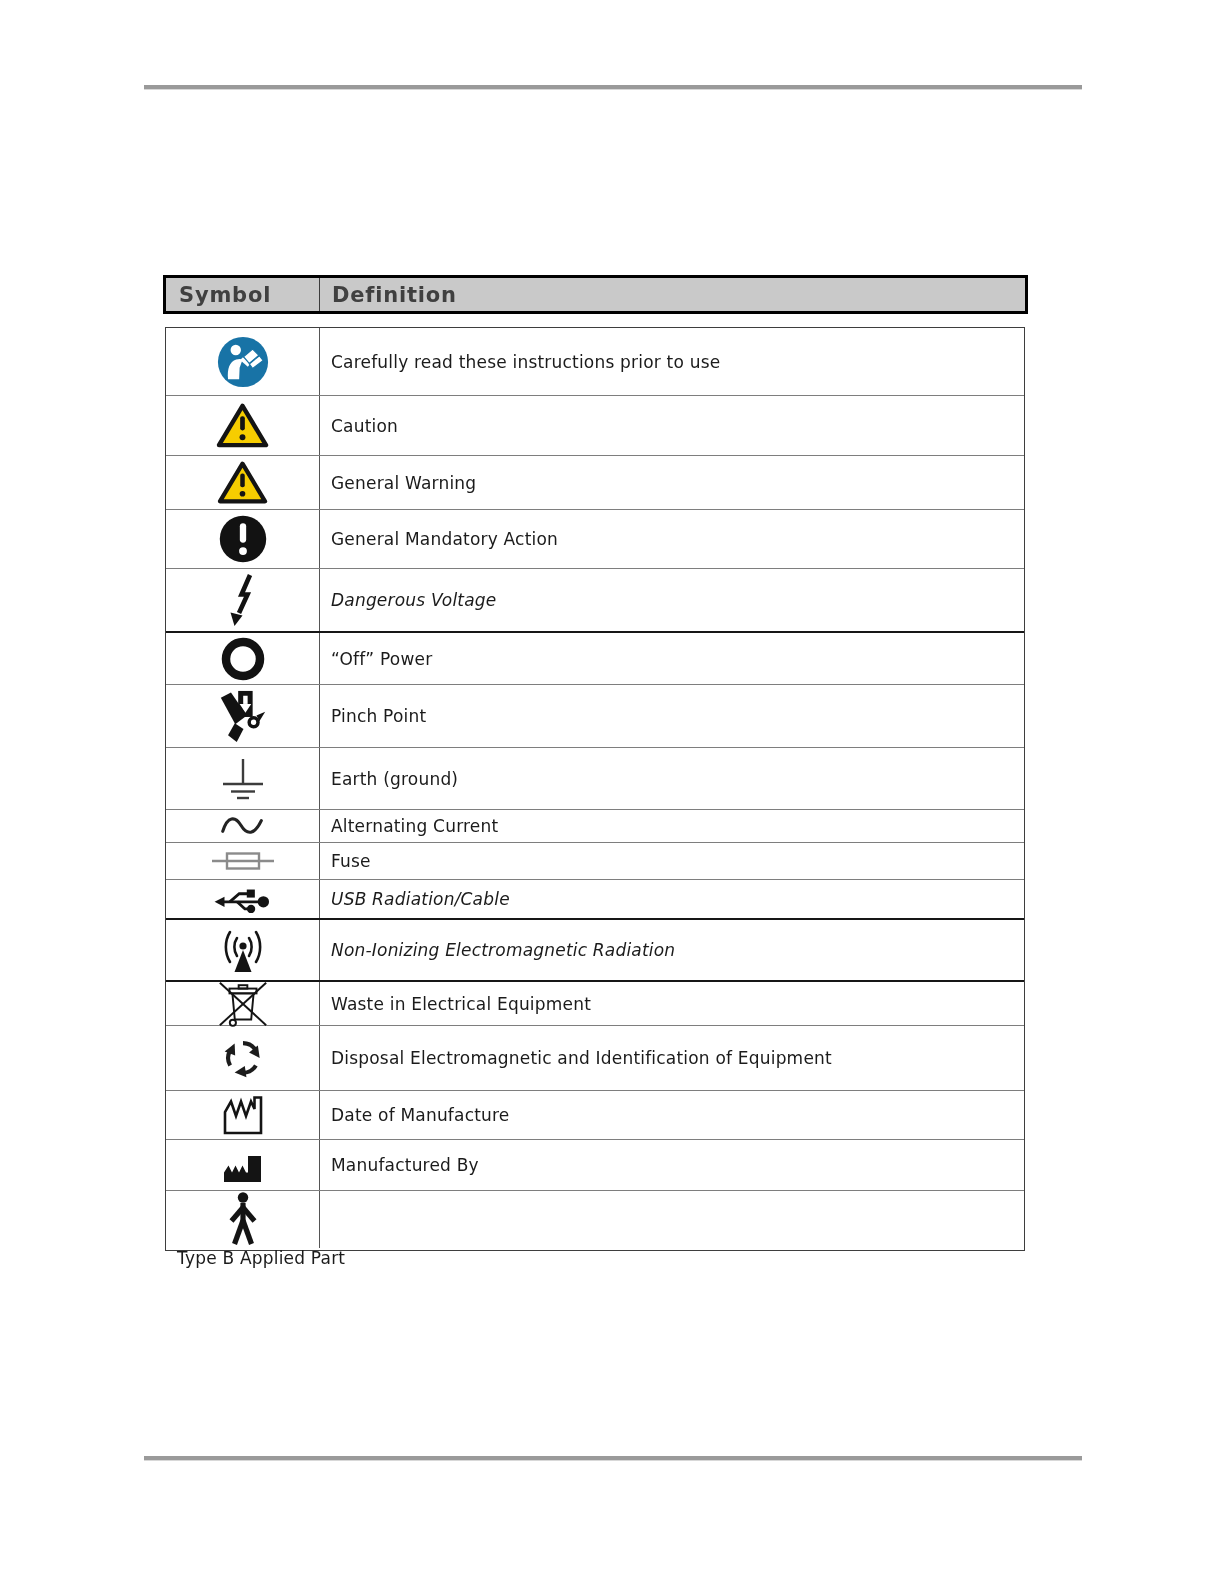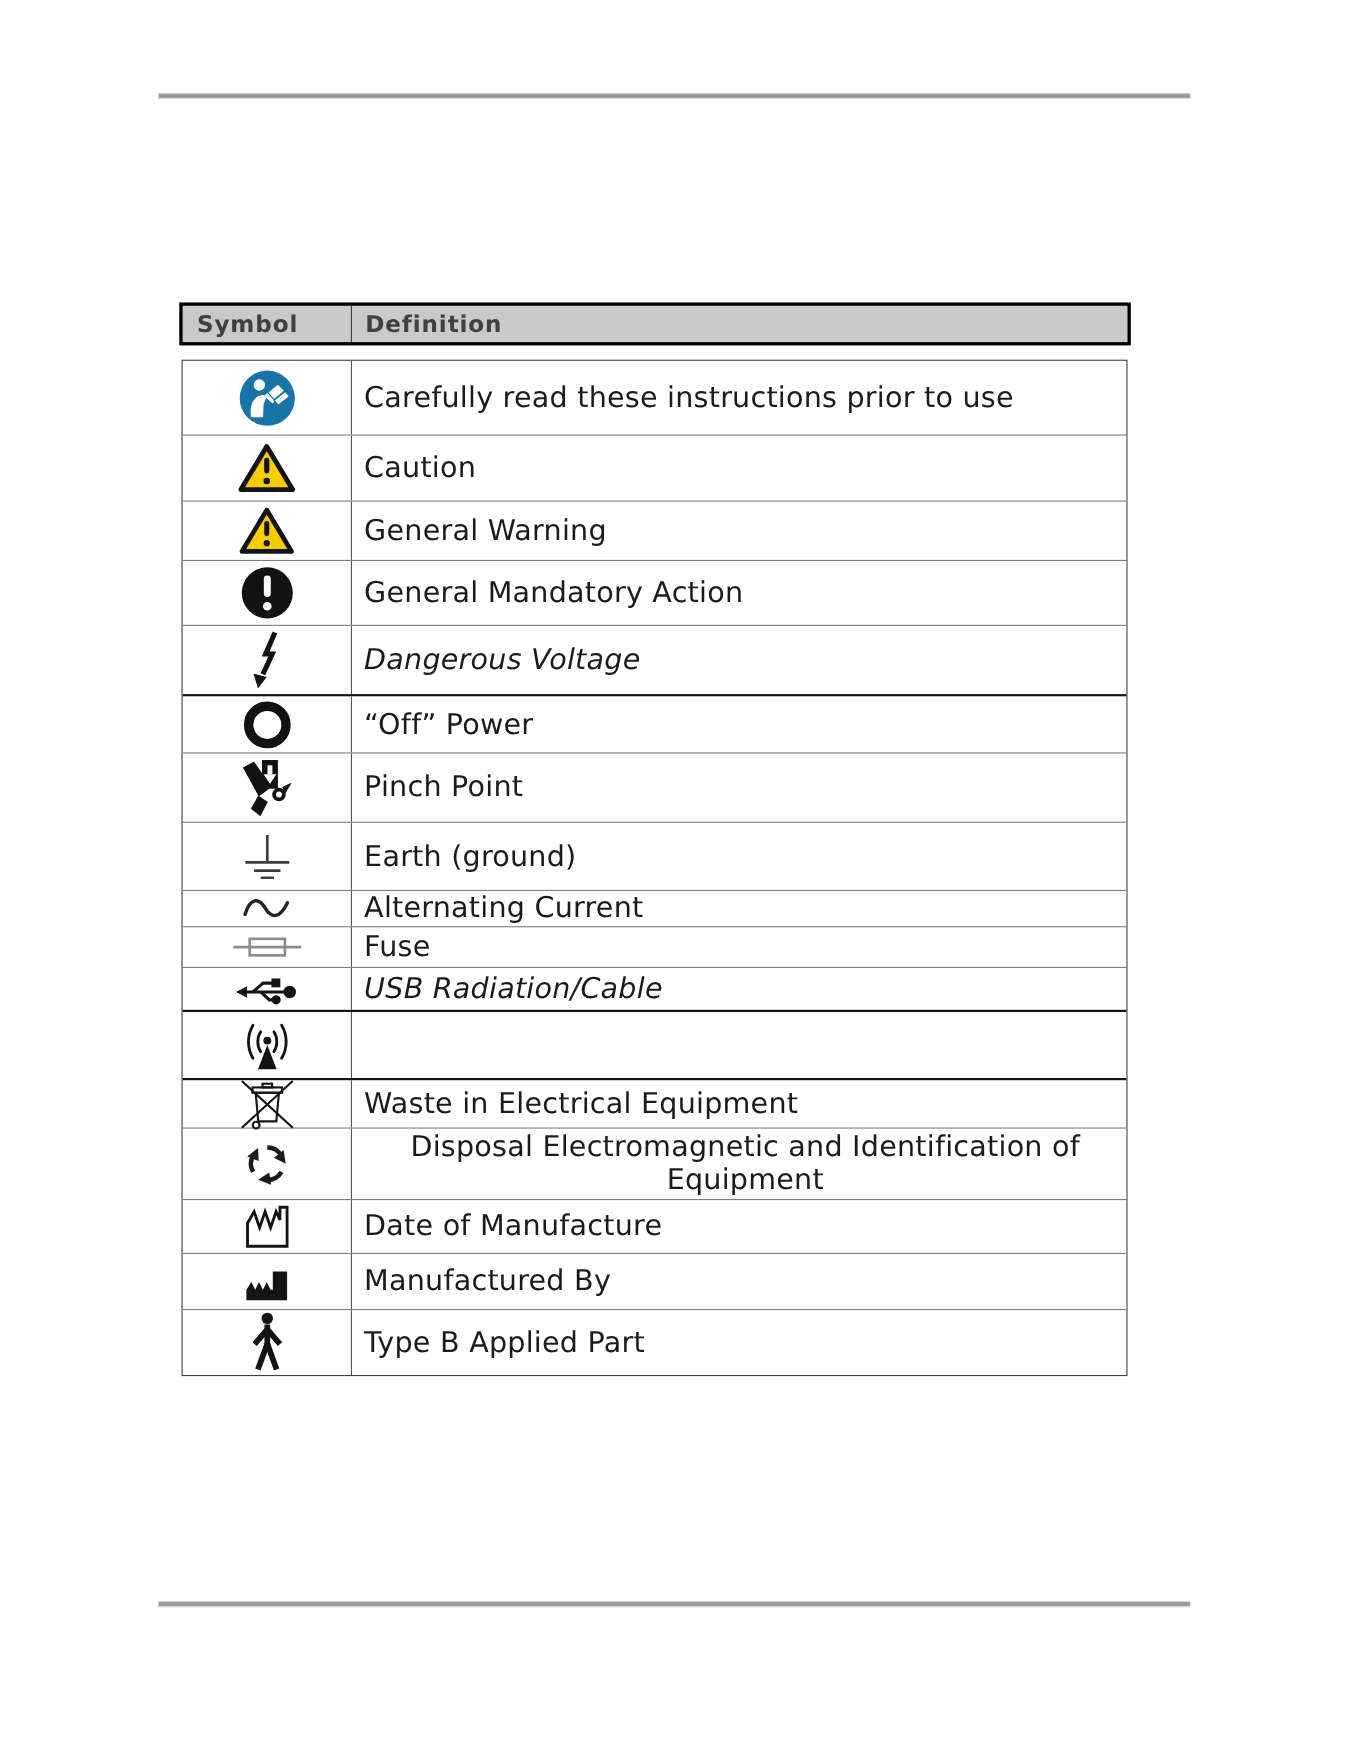--- a/index.html
+++ b/index.html
@@ -13,25 +13,25 @@
   #hdr{position:absolute;left:163px;top:275px;width:865px;height:39px;box-sizing:border-box;
        border:3px solid #000;background:#c9c9c9;display:flex;}
   #hdr .hc{display:flex;align-items:center;font-weight:bold;font-size:21px;letter-spacing:0.8px;color:#404040;box-sizing:border-box;}
   #hdr .hc1{width:154px;border-right:1px solid #3c3c3c;padding-left:13px;}
   #hdr .hc2{flex:1;padding-left:12px;}
 
   
   #tbl{position:absolute;left:165px;top:327px;width:860px;box-sizing:border-box;
        border:1.5px solid #3e3e3e;background:#fff;}
   .row{display:flex;box-sizing:border-box;border-bottom:1px solid #7e7e7e;}
-  .row:last-child{border-bottom:none;}
+  .row:last-child{border-bottom:none;flex-direction:column;}
   .row.thickb{border-bottom:2px solid #161616;font-style:italic;}
   .sym{width:154px;box-sizing:border-box;border-right:1px solid #555;display:flex;align-items:center;justify-content:center;}
   .def{flex:1;display:flex;align-items:center;padding-left:11px;box-sizing:border-box;}
-  .def span{font-size:26px;letter-spacing:0.2px;text-align:center;}
+  .def span{font-size:17px;letter-spacing:0.2px;}
   svg{display:block;}
 </style>
 </head>
 <body>
 
 <div id="page">
 
   <div id="top-rule" class="rule"></div>
 
   <div id="hdr">
@@ -200,20 +200,23 @@
           <circle cx="29" cy="21" r="3.6" fill="#141414"></circle>
           <polygon points="29,25 37.5,47 20.5,47" fill="#141414"></polygon>
           <g fill="none" stroke="#141414" stroke-width="2.6" stroke-linecap="round">
             <path d="M23 13 C19.5 18 19.5 26 23 31"></path>
             <path d="M16 7 C10.5 16 10.5 28 16 37"></path>
             <path d="M35 13 C38.5 18 38.5 26 35 31"></path>
             <path d="M42 7 C47.5 16 47.5 28 42 37"></path>
           </g>
         </svg>
       </div>
+      <div class="def">
+          <span>Non-Ionizing Electromagnetic Radiation</span>
+        </div>
     </div>
 
     <div class="row" style="height:44px">
       <div class="sym">
         <svg width="54" height="54" viewBox="0 0 56 56">
           <g fill="none" stroke="#141414" stroke-width="2">
             <polygon points="17,17 39,17 36.5,44 19.5,44"></polygon>
             <rect x="14" y="12" width="28" height="5"></rect>
             <rect x="23.5" y="8.5" width="9" height="3.5"></rect>
             <circle cx="17.5" cy="47.5" r="3.2"></circle>

